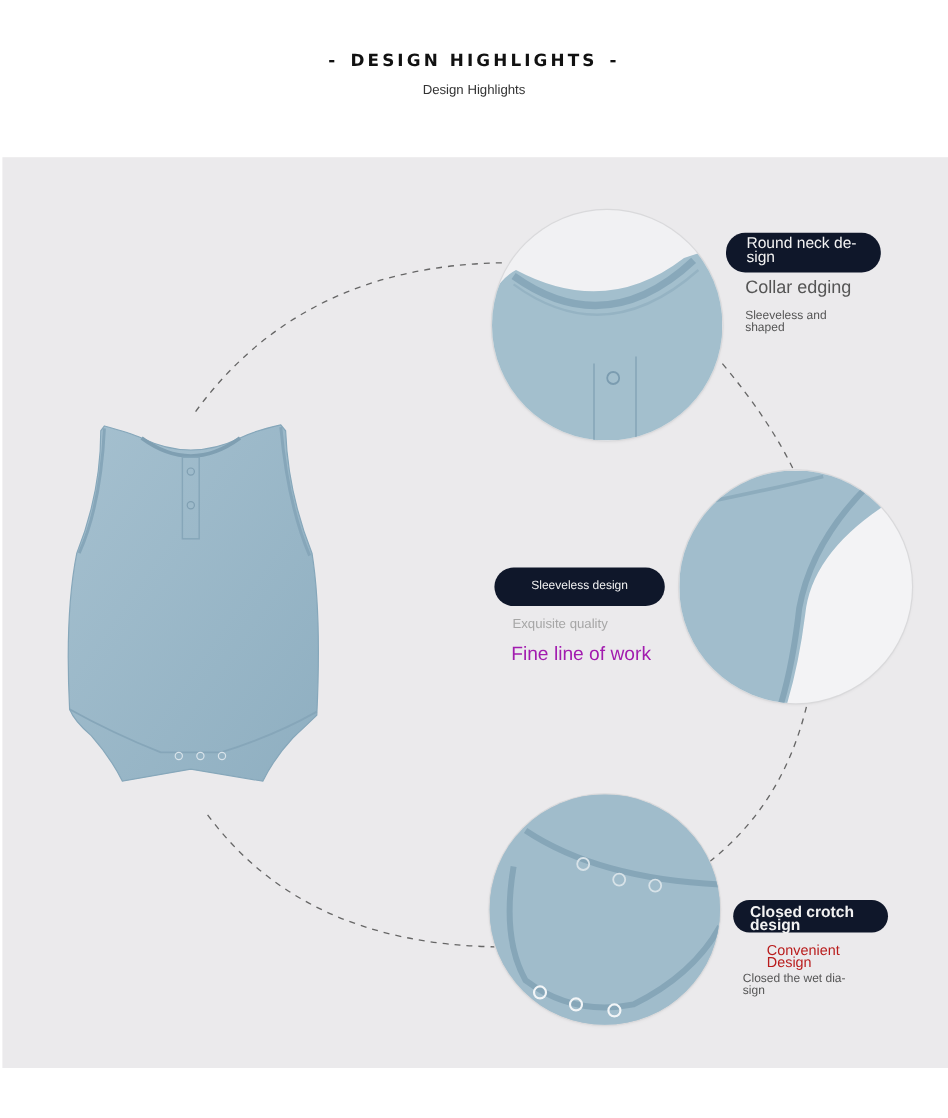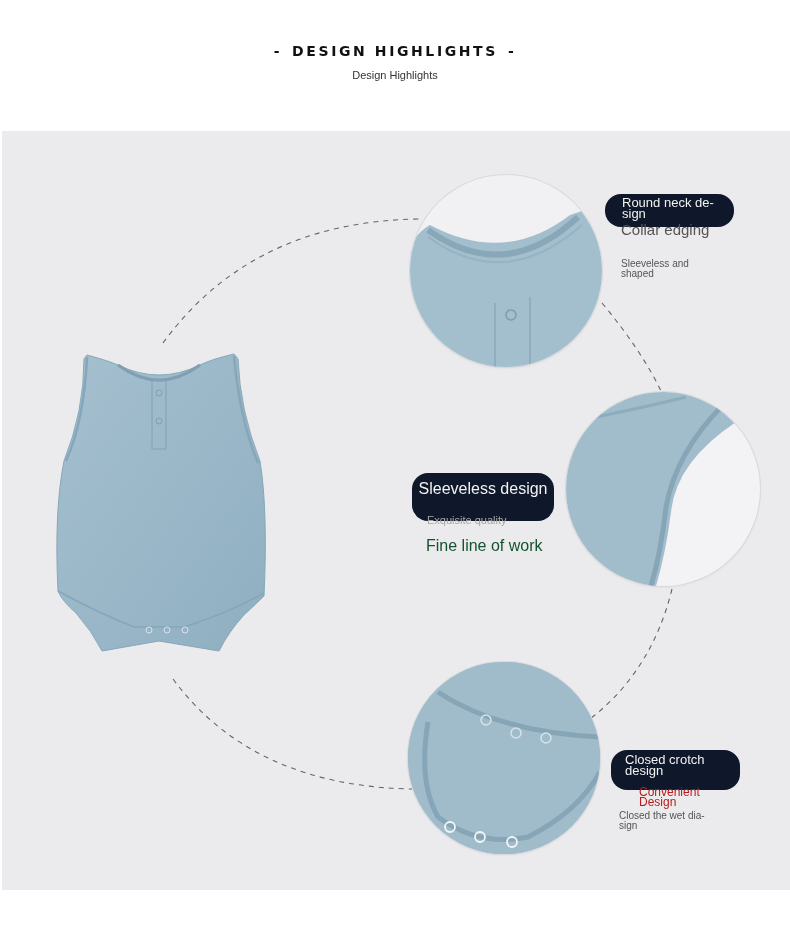--- a/index.html
+++ b/index.html
@@ -63,53 +63,53 @@
       <path d="M 18 62 Q 95 118 172 50" fill="none" stroke="#95b3c3" stroke-width="2"></path>
       <path d="M 85 128 L 85 192 M 120 122 L 120 192" stroke="#8aa9bb" stroke-width="1.5"></path>
       <circle cx="101" cy="140" r="5" fill="none" stroke="#7b9cb0" stroke-width="1.5"></circle>
     </svg>
   </div>
 
   <div class="pill" style="left:603px;top:63px;width:129px;height:33px;padding:3px 0 0 17px;font-size:13px;line-height:11px;">
     <div>Round neck de-</div>
     <div>sign</div>
   </div>
-  <div class="txt" style="left:619px;top:90px;font-size:15px;color:#555;">Collar edging</div>
+  <div class="txt" style="left:619px;top:100px;font-size:15px;color:#555;">Collar edging</div>
   <div class="txt" style="left:619px;top:128px;font-size:10px;line-height:10px;color:#555;">
     <div>Sleeveless and</div>
     <div>shaped</div>
   </div>
 
   <div class="circle" style="left:564px;top:261px;width:194px;height:194px;background:#f3f3f5;">
     <svg width="194" height="194" viewBox="0 0 194 194">
       <path d="M 0 0 L 160 0 Q 165 25 170 30 Q 110 70 105 120 Q 100 160 90 194 L 0 194 Z" fill="#a1bdcc"></path>
       <path d="M 158 12 Q 110 60 100 115 Q 95 160 85 194" fill="none" stroke="#86a6b8" stroke-width="5"></path>
       <path d="M 30 25 Q 80 15 120 5" fill="none" stroke="#8dacbd" stroke-width="3"></path>
     </svg>
   </div>
 
-  <div class="pill" style="left:410px;top:342px;width:142px;height:48px;line-height:32px;text-align:center;font-size:16px;">Sleeveless design</div>
+  <div class="pill" style="left:410px;top:342px;width:142px;height:32px;line-height:32px;text-align:center;font-size:10px;">Sleeveless design</div>
   <div class="txt" style="left:425px;top:383px;font-size:11px;color:#a6a6a6;text-align:center;">Exquisite quality</div>
-  <div class="txt" style="left:424px;top:406px;font-size:16px;color:#14532d;">Fine line of work</div>
+  <div class="txt" style="left:424px;top:406px;font-size:16px;color:#a21caf;">Fine line of work</div>
 
   <div class="circle" style="left:406px;top:531px;width:192px;height:192px;background:#a3bfce;">
     <svg width="192" height="192" viewBox="0 0 192 192">
       <rect width="192" height="192" fill="#a0bccb"></rect>
       <path d="M 30 30 Q 90 70 192 75" fill="none" stroke="#86a6b8" stroke-width="5"></path>
       <path d="M 20 60 Q 10 120 30 155 Q 70 185 120 175 Q 170 150 192 110" fill="none" stroke="#86a6b8" stroke-width="5"></path>
       <circle cx="78" cy="58" r="5" fill="none" stroke="#d7e2e8" stroke-width="1.5"></circle>
       <circle cx="108" cy="71" r="5" fill="none" stroke="#d7e2e8" stroke-width="1.5"></circle>
       <circle cx="138" cy="76" r="5" fill="none" stroke="#d7e2e8" stroke-width="1.5"></circle>
       <circle cx="42" cy="165" r="5" fill="none" stroke="#f2f5f7" stroke-width="1.8"></circle>
       <circle cx="72" cy="175" r="5" fill="none" stroke="#f2f5f7" stroke-width="1.8"></circle>
       <circle cx="104" cy="180" r="5" fill="none" stroke="#f2f5f7" stroke-width="1.8"></circle>
     </svg>
   </div>
 
-  <div class="pill" style="left:609px;top:619px;width:129px;height:40px;padding:4px 0 0 14px;font-size:13px;line-height:11px;">
+  <div class="pill" style="left:609px;top:619px;width:129px;height:27px;padding:4px 0 0 14px;font-size:13px;line-height:11px;font-weight:bold;">
     <div>Closed crotch</div>
     <div>design</div>
   </div>
   <div class="txt" style="left:637px;top:656px;font-size:12px;line-height:10px;color:#b91c1c;">
     <div>Convenient</div>
     <div>Design</div>
   </div>
   <div class="txt" style="left:617px;top:680px;font-size:10px;line-height:10px;color:#555;">
     <div>Closed the wet dia-</div>
     <div>sign</div>

